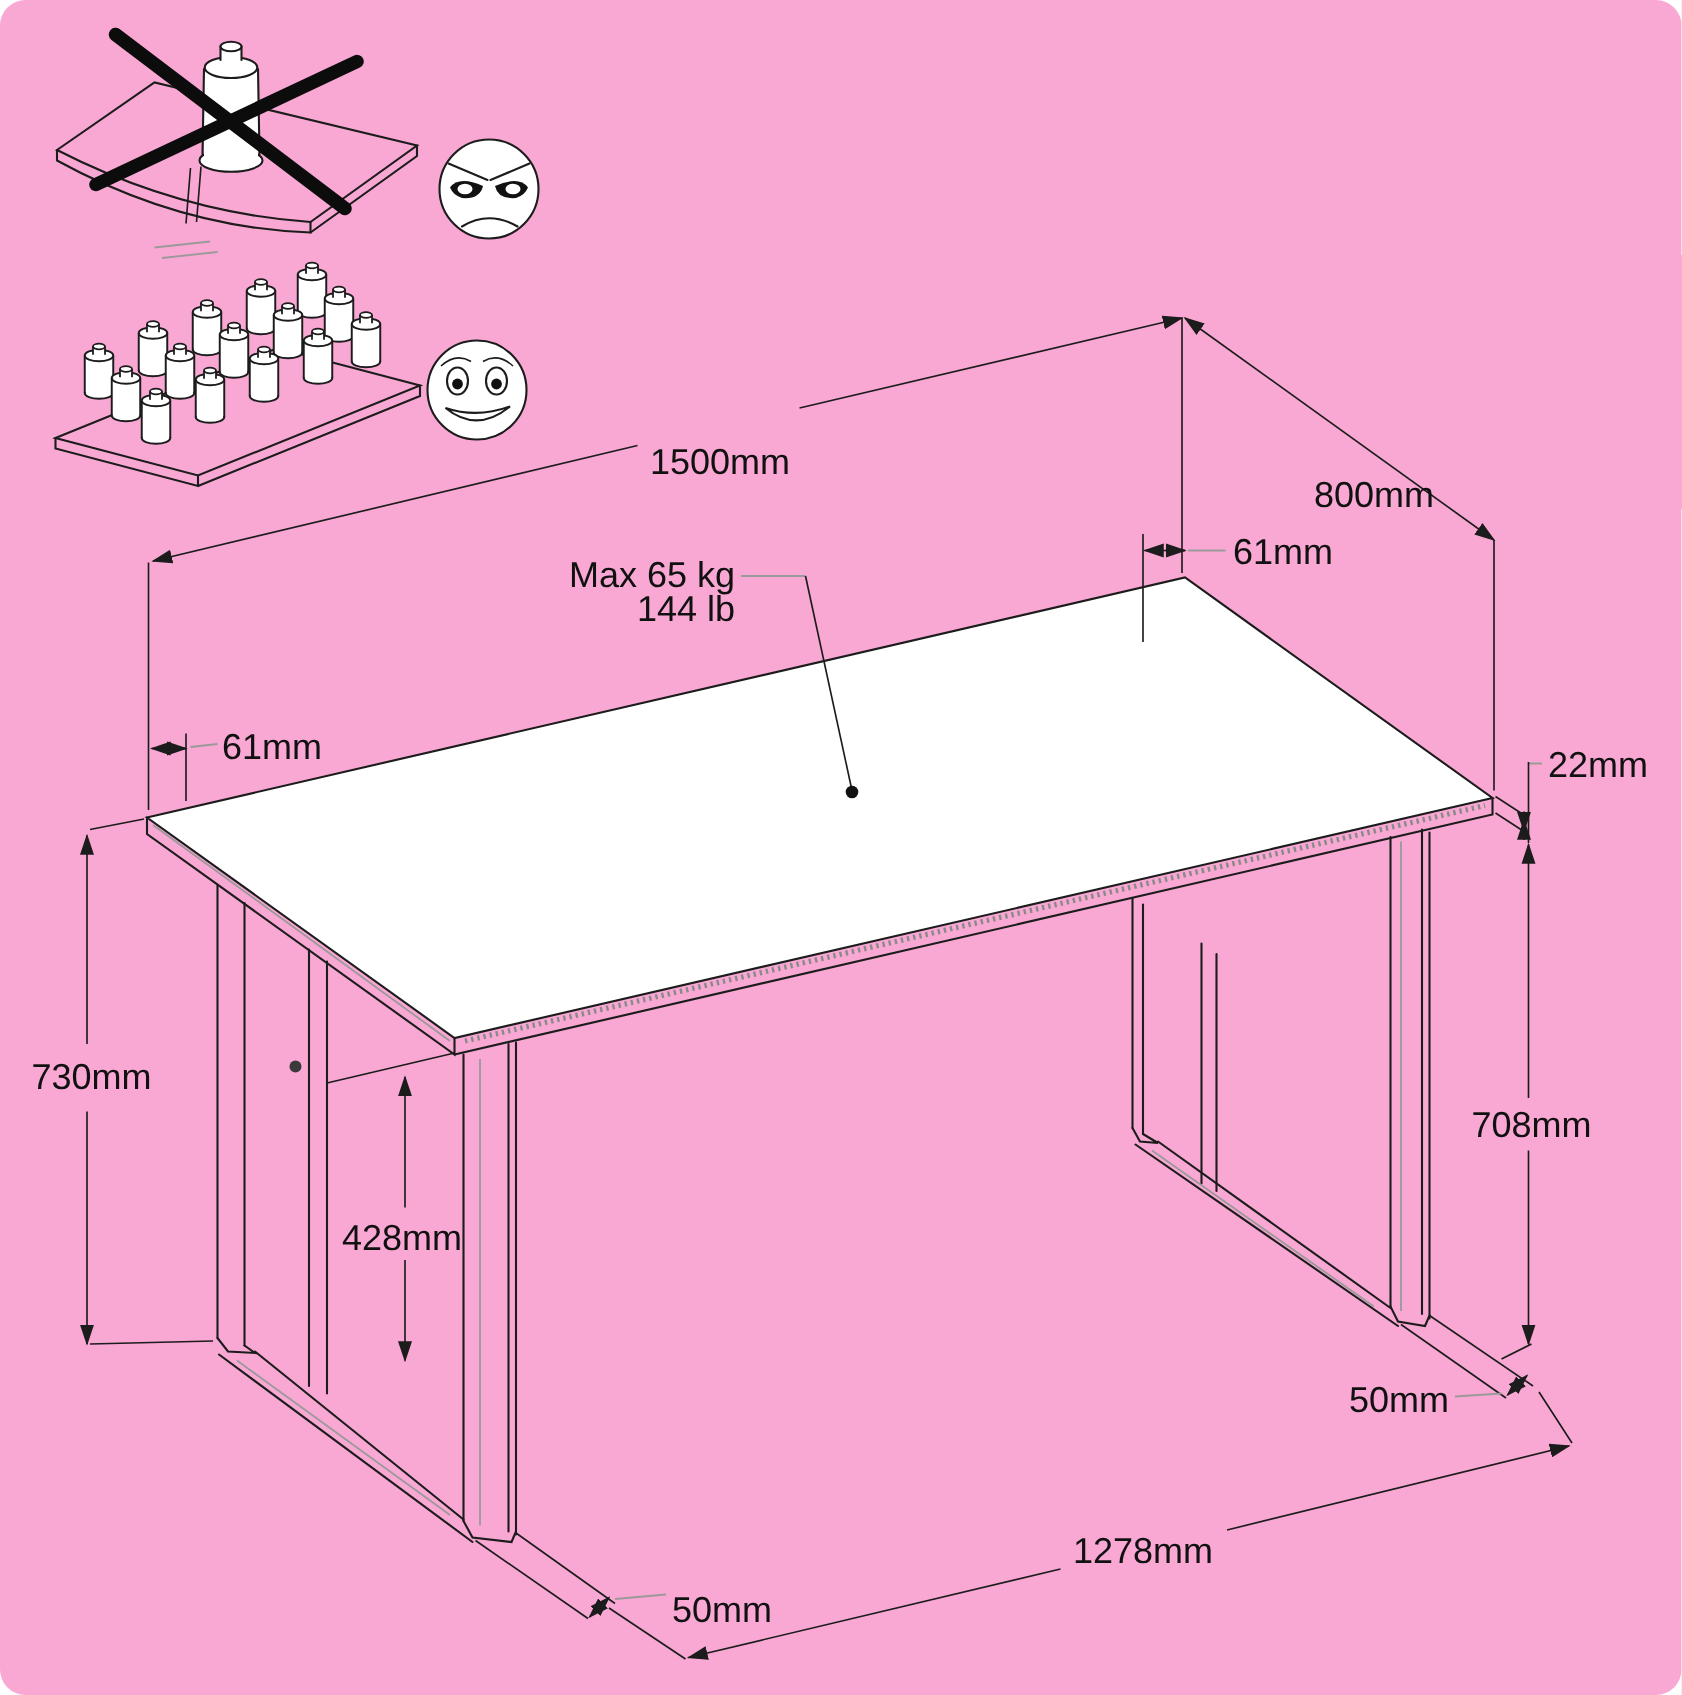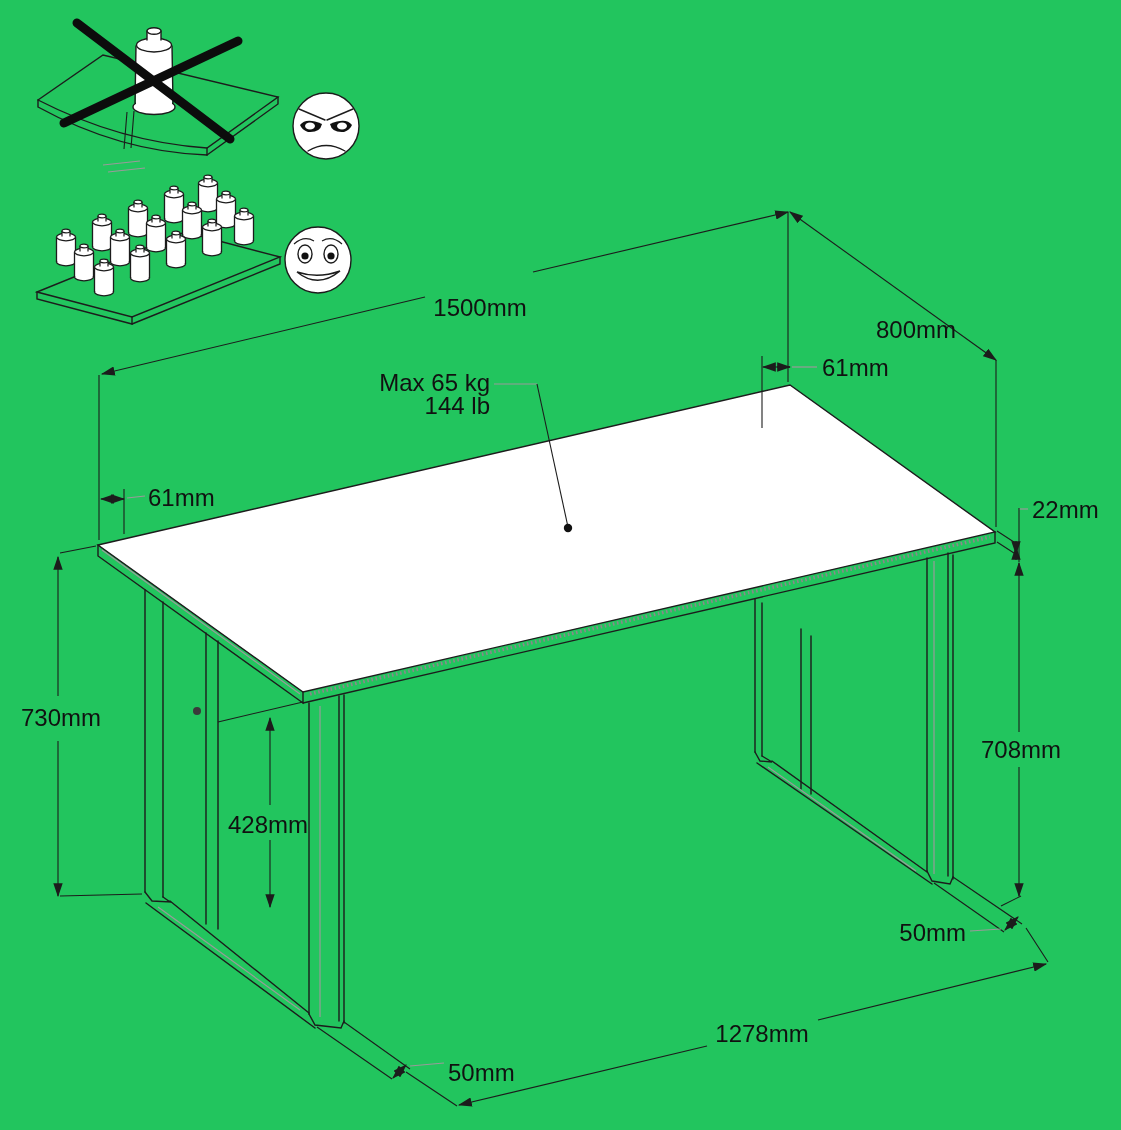--- a/index.html
+++ b/index.html
@@ -1,17 +1,17 @@
 <!DOCTYPE html>
 <html><head>
 <meta charset="utf-8">
 <style>
   html,body{margin:0;padding:0;background:#fff;}
-  .stage{position:relative;width:1121px;height:1130px;background:#22c55e;overflow:hidden;
-         font-family:"Liberation Sans",sans-serif;}
+  .stage{position:relative;width:1121px;height:1130px;background:#f9a8d4;overflow:hidden;
+         font-family:"Liberation Sans",sans-serif;border-radius:17px;}
   svg{display:block;}
   .ln{stroke:#1c1c1c;stroke-width:1.4;fill:none;stroke-linecap:round;}
   .thin{stroke:#1c1c1c;stroke-width:1.1;fill:none;}
   .dim{stroke:#1c1c1c;stroke-width:1.1;fill:none;}
   .gray{stroke:#9a9a9a;stroke-width:1.2;fill:none;}
   .hatch{stroke:#8a8a8a;stroke-width:3.5;fill:none;stroke-dasharray:1.6,2.6;}
   .xline{stroke:#0c0c0c;stroke-width:9;fill:none;stroke-linecap:round;}
   .wht{fill:#ffffff;}
   text{fill:#111;font-size:24px;font-family:"Liberation Sans",sans-serif;}
 </style>

